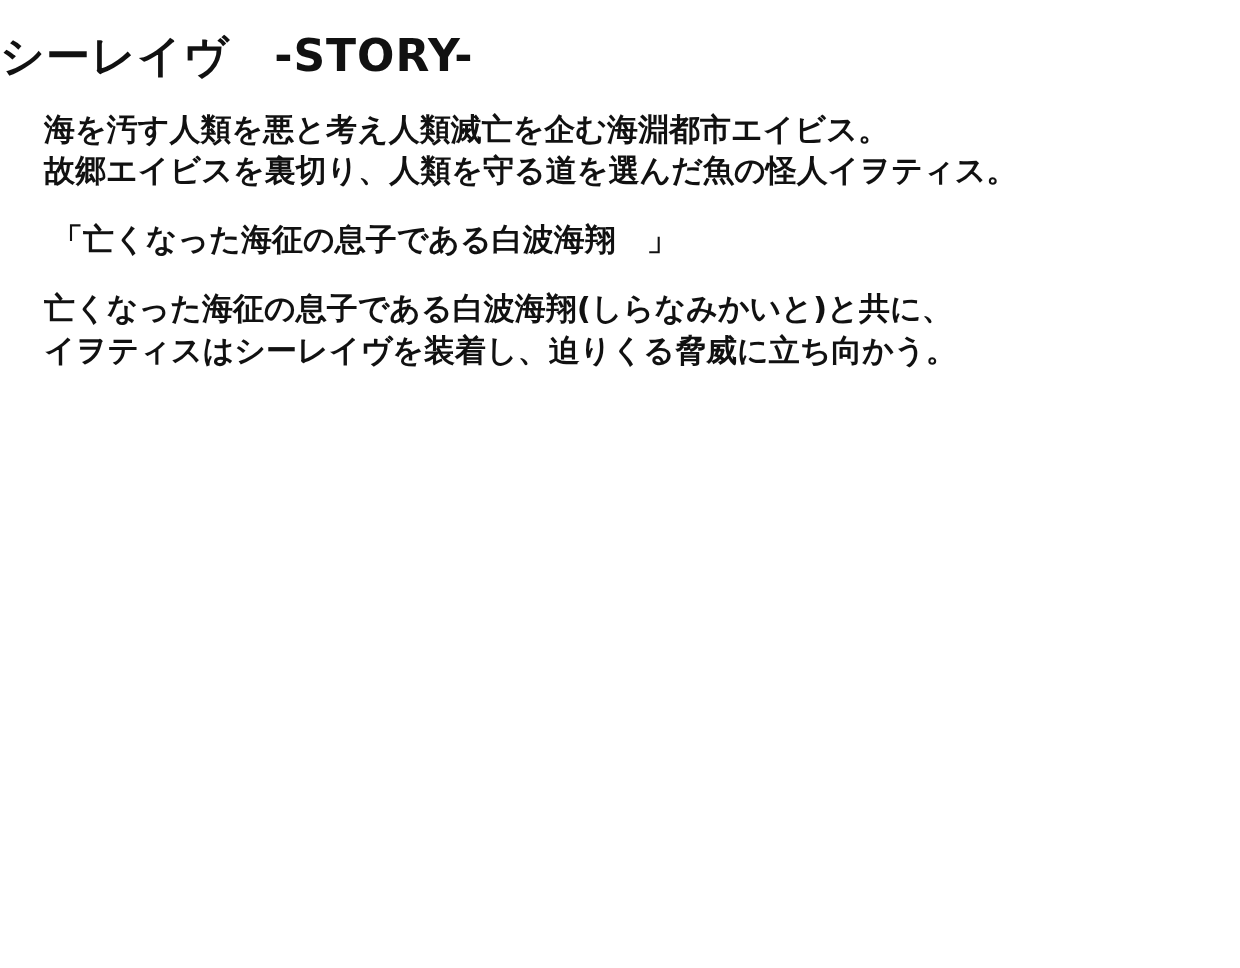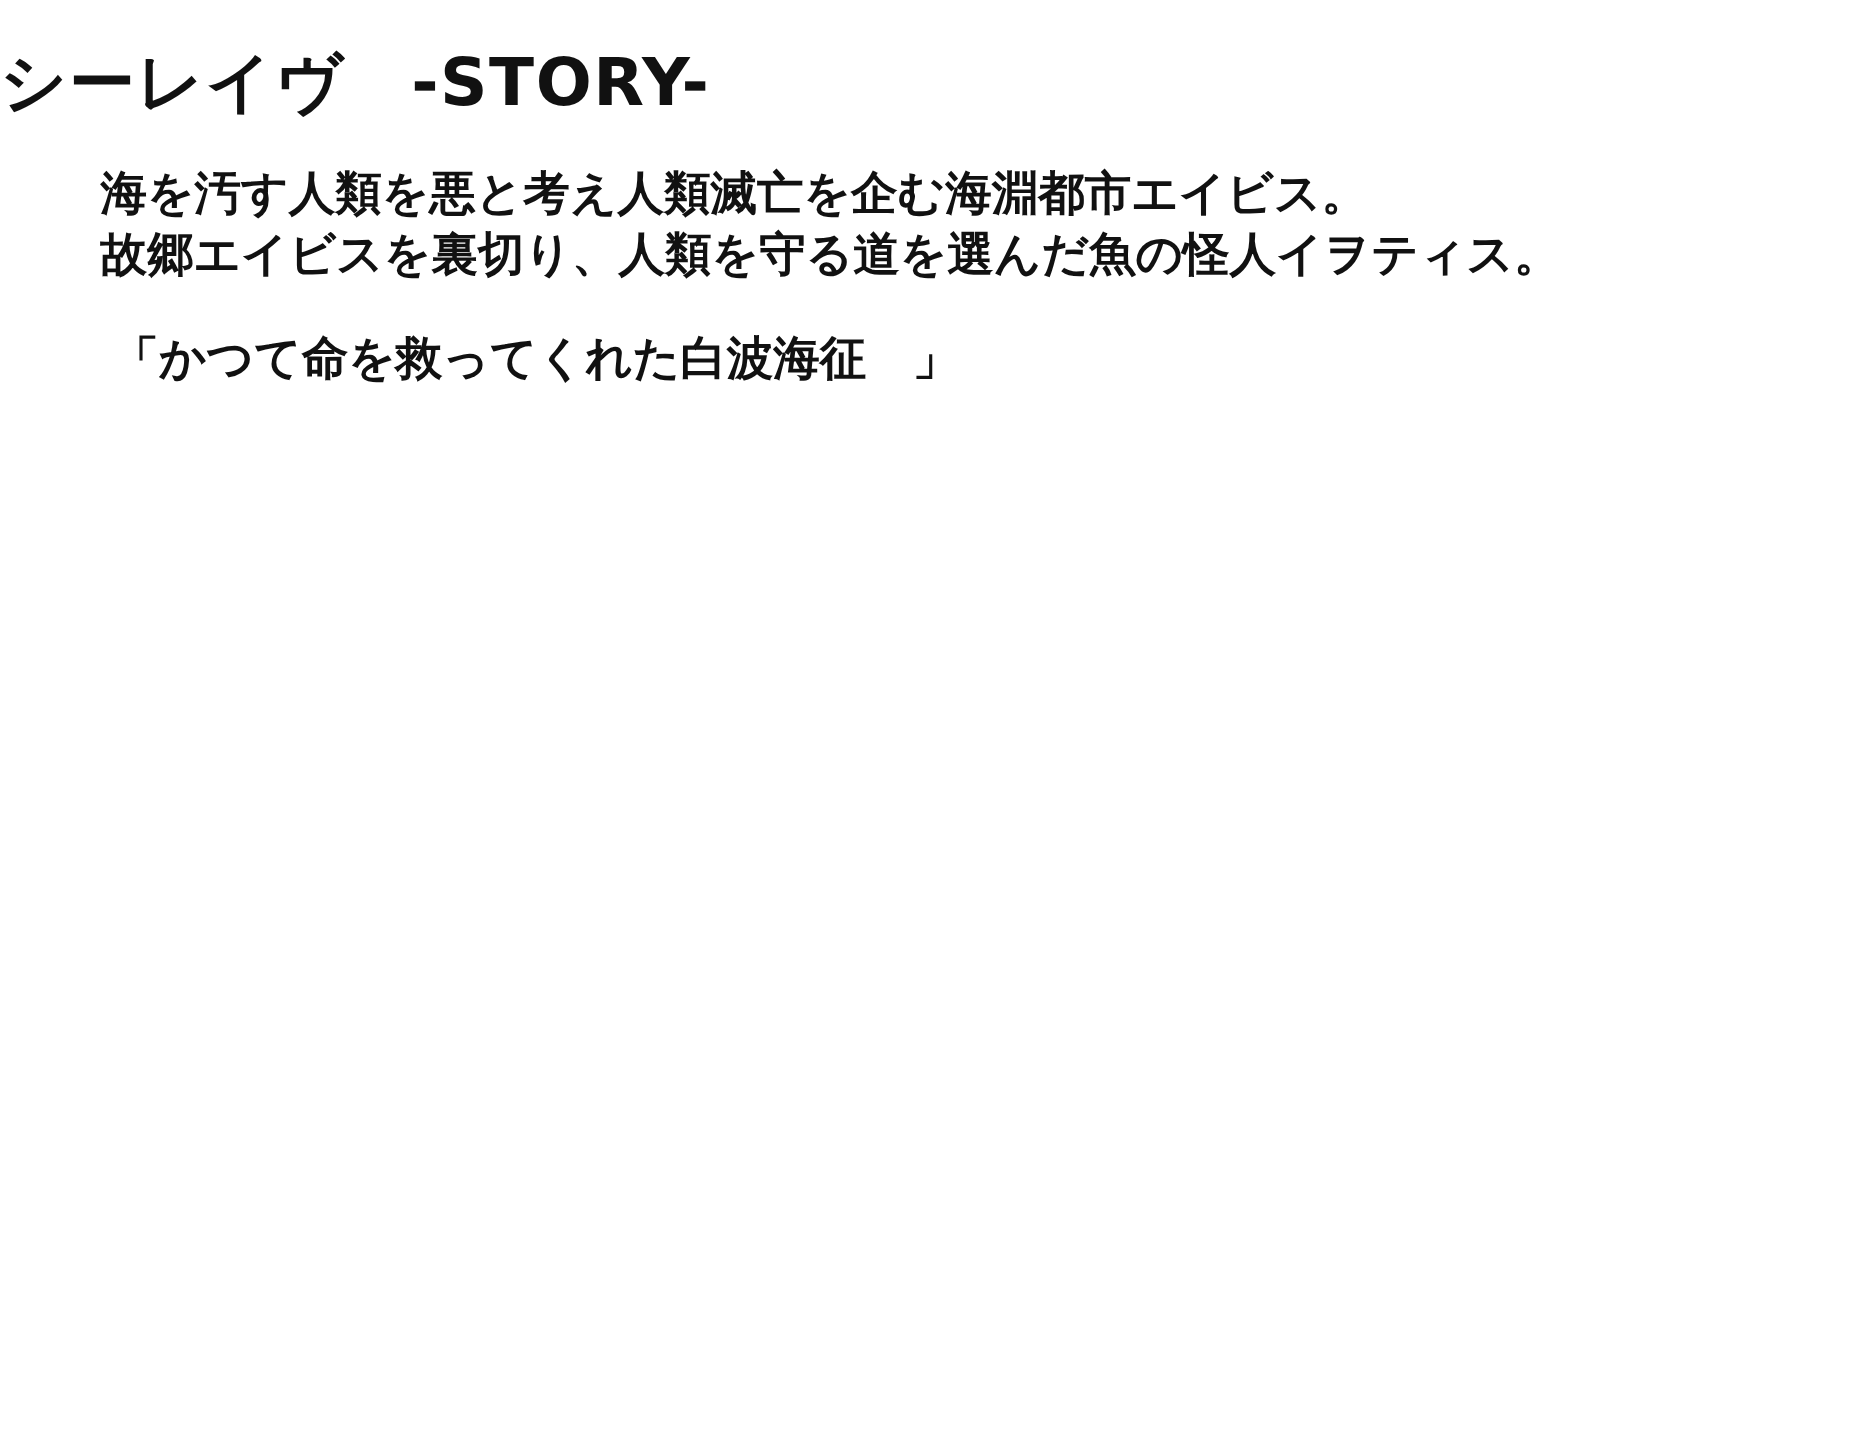--- a/index.html
+++ b/index.html
@@ -24,21 +24,21 @@
     font-size: 44px;
     font-weight: bold;
     color: #111111;
     letter-spacing: 1px;
     margin: 30px 0 0 0;
     line-height: 1.2;
     white-space: pre;
   }
   .body-block {
     margin: 26px 0 0 0;
-    padding: 0 40px 0 67px;
+    padding: 0 40px 0 44px;
   }
   .para {
     font-size: 31px;
     font-weight: bold;
     color: #111111;
     line-height: 1.33;
     margin: 0 0 28px 0;
     white-space: pre-wrap;
     letter-spacing: 0px;
   }
@@ -50,15 +50,17 @@
   }
 </style>
 </head>
 <body>
 
 <div id="page">
   <h1 class="title">シーレイヴ　-STORY-</h1>
   <div class="body-block">
     <p class="para">海を汚す人類を悪と考え人類滅亡を企む海淵都市エイビス。
 故郷エイビスを裏切り、人類を守る道を選んだ魚の怪人イヲティス。</p>
-    <p class="para indent">「かつて命を救ってくれた白波海征　」</p>
+    <p class="para indent">「亡くなった海征の息子である白波海翔　」</p>
+    <p class="para spaced-extra">亡くなった海征の息子である白波海翔(しらなみかいと)と共に、
+イヲティスはシーレイヴを装着し、迫りくる脅威に立ち向かう。</p>
   </div>
 </div>
 
 </body></html>

